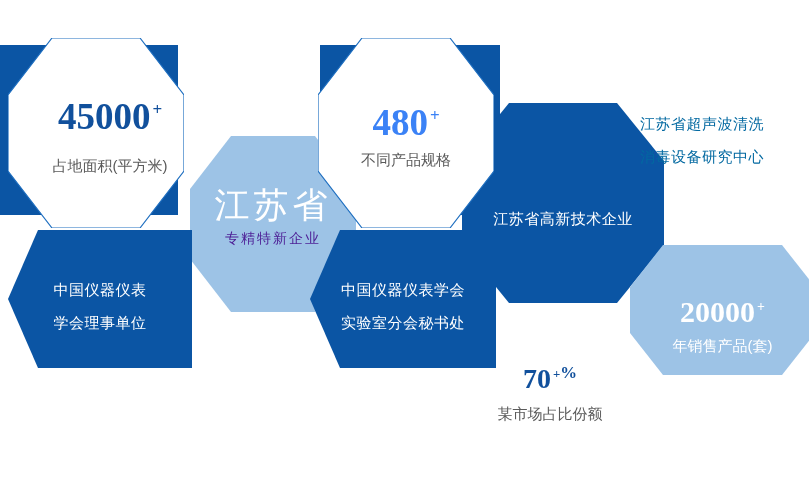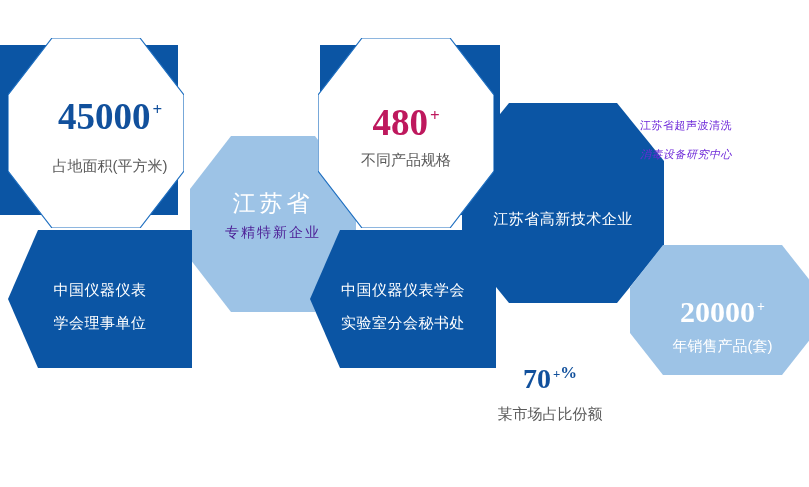--- a/index.html
+++ b/index.html
@@ -66,25 +66,25 @@
   #chevB{ left:310px;top:230px; width:186px; height:138px; }
   
   #hexRight{ left:630px; top:245px; width:185px; height:130px; }
 
   
   #lblA{ left:8px;  top:95px;  width:204px; height:80px; }
   #lblA .num{ font-size:37px; color:#11509c; }
   #lblA .cap{ font-size:15px; color:#5a5a5a; margin-top:23px; }
 
   #lblB{ left:318px;top:95px;  width:176px; height:80px; }
-  #lblB .num{ font-size:37px; color:#be185d; }
+  #lblB .num{ font-size:37px; color:#3b82f6; }
   #lblB .cap{ font-size:15px; color:#5a5a5a; margin-top:11px; }
 
   #lblLight{ left:190px; top:182px; width:166px; height:70px; }
-  #lblLight .t1{ font-family:Liberation Mono, monospace; font-size:23px; color:#ffffff; letter-spacing:4px; }
+  #lblLight .t1{ font-family:Liberation Serif, serif; font-size:35px; color:#ffffff; letter-spacing:4px; }
   #lblLight .t2{ font-family:"Liberation Serif", serif; font-size:14px; color:#4c1d95; letter-spacing:2px; margin-top:9px; }
 
   #lblDark{ left:462px; top:205px; width:202px; height:26px; }
   #lblDark .t1{ font-size:15px; color:#ffffff; letter-spacing:0.5px; }
 
   #lblChevA{ left:8px;  top:272px; width:184px; height:68px; }
   #lblChevA .t1,#lblChevA .t2{ font-size:15px; color:#ffffff; letter-spacing:0.5px; }
   #lblChevA .t2{ margin-top:18px; }
 
   #lblChevB{ left:310px;top:272px; width:186px; height:68px; }
@@ -94,22 +94,22 @@
   #lblRight{ left:630px; top:270px; width:185px; height:76px; }
   #lblRight .num{ font-size:30px; color:#ffffff;margin-top:34px; }
   #lblRight .cap{ font-size:15px; color:#ffffff; margin-top:11px; }
 
   #lblPct{ left:465px; top:360px; width:170px; height:66px;justify-content:center; }
   #lblPct .num{ font-size:28px; color:#11509c; }
   #lblPct .num .sup2{ font-size:0.60em; vertical-align:super; font-weight:bold; }
   #lblPct .cap{ font-size:15px; color:#5a5a5a; margin-top:12px; }
 
   #lblNote{ left:640px; top:105px; width:160px; height:70px; align-items:flex-start; }
-  #lblNote .t1,#lblNote .t2{ font-size:11px; color:#6d28d9; letter-spacing:0.5px; }
-  #lblNote .t2{ margin-top:18px;font-style:italic; }
+  #lblNote .t1,#lblNote .t2{ font-size:15px; color:#0369a1; letter-spacing:0.5px; }
+  #lblNote .t2{ margin-top:18px; }
 </style>
 </head>
 <body>
 
 <div id="stage">
 
   <div class="shape" id="rectA"></div>
 
   <div class="shape" id="rectB"></div>
 

